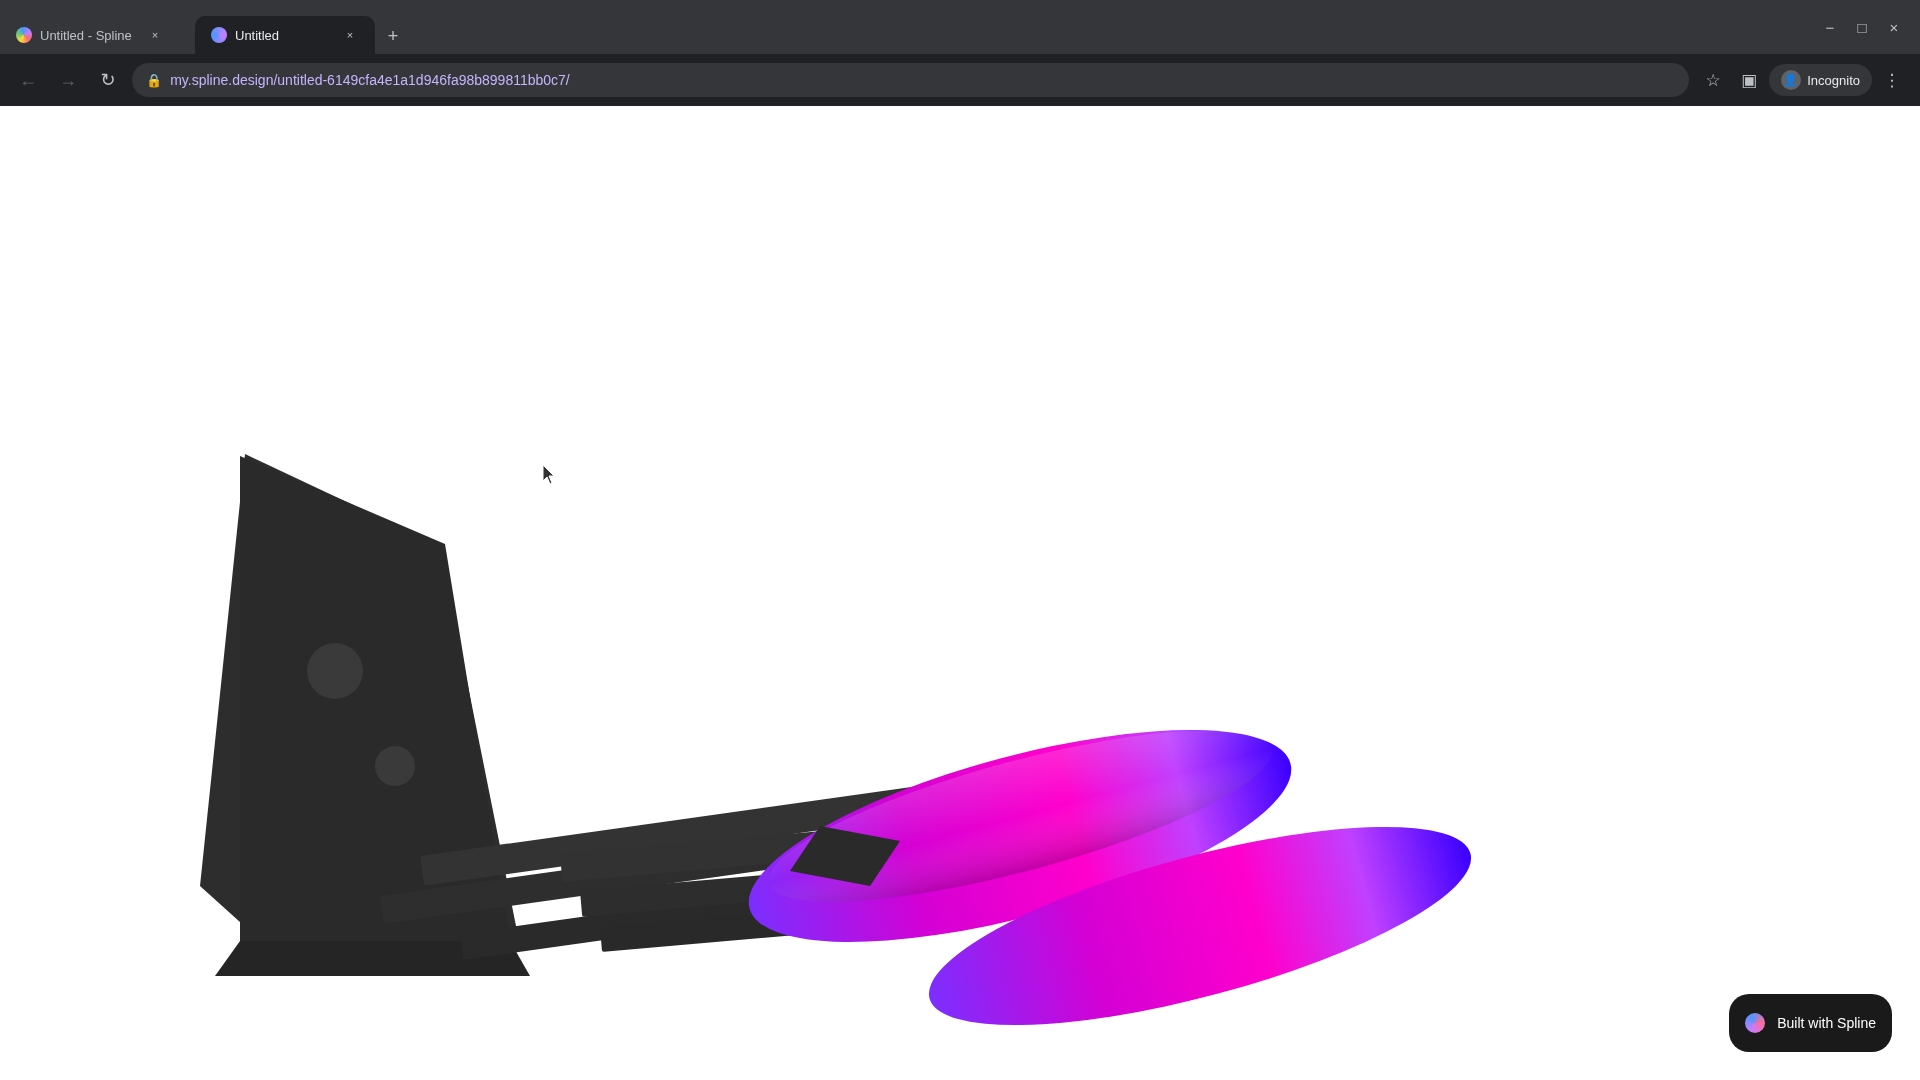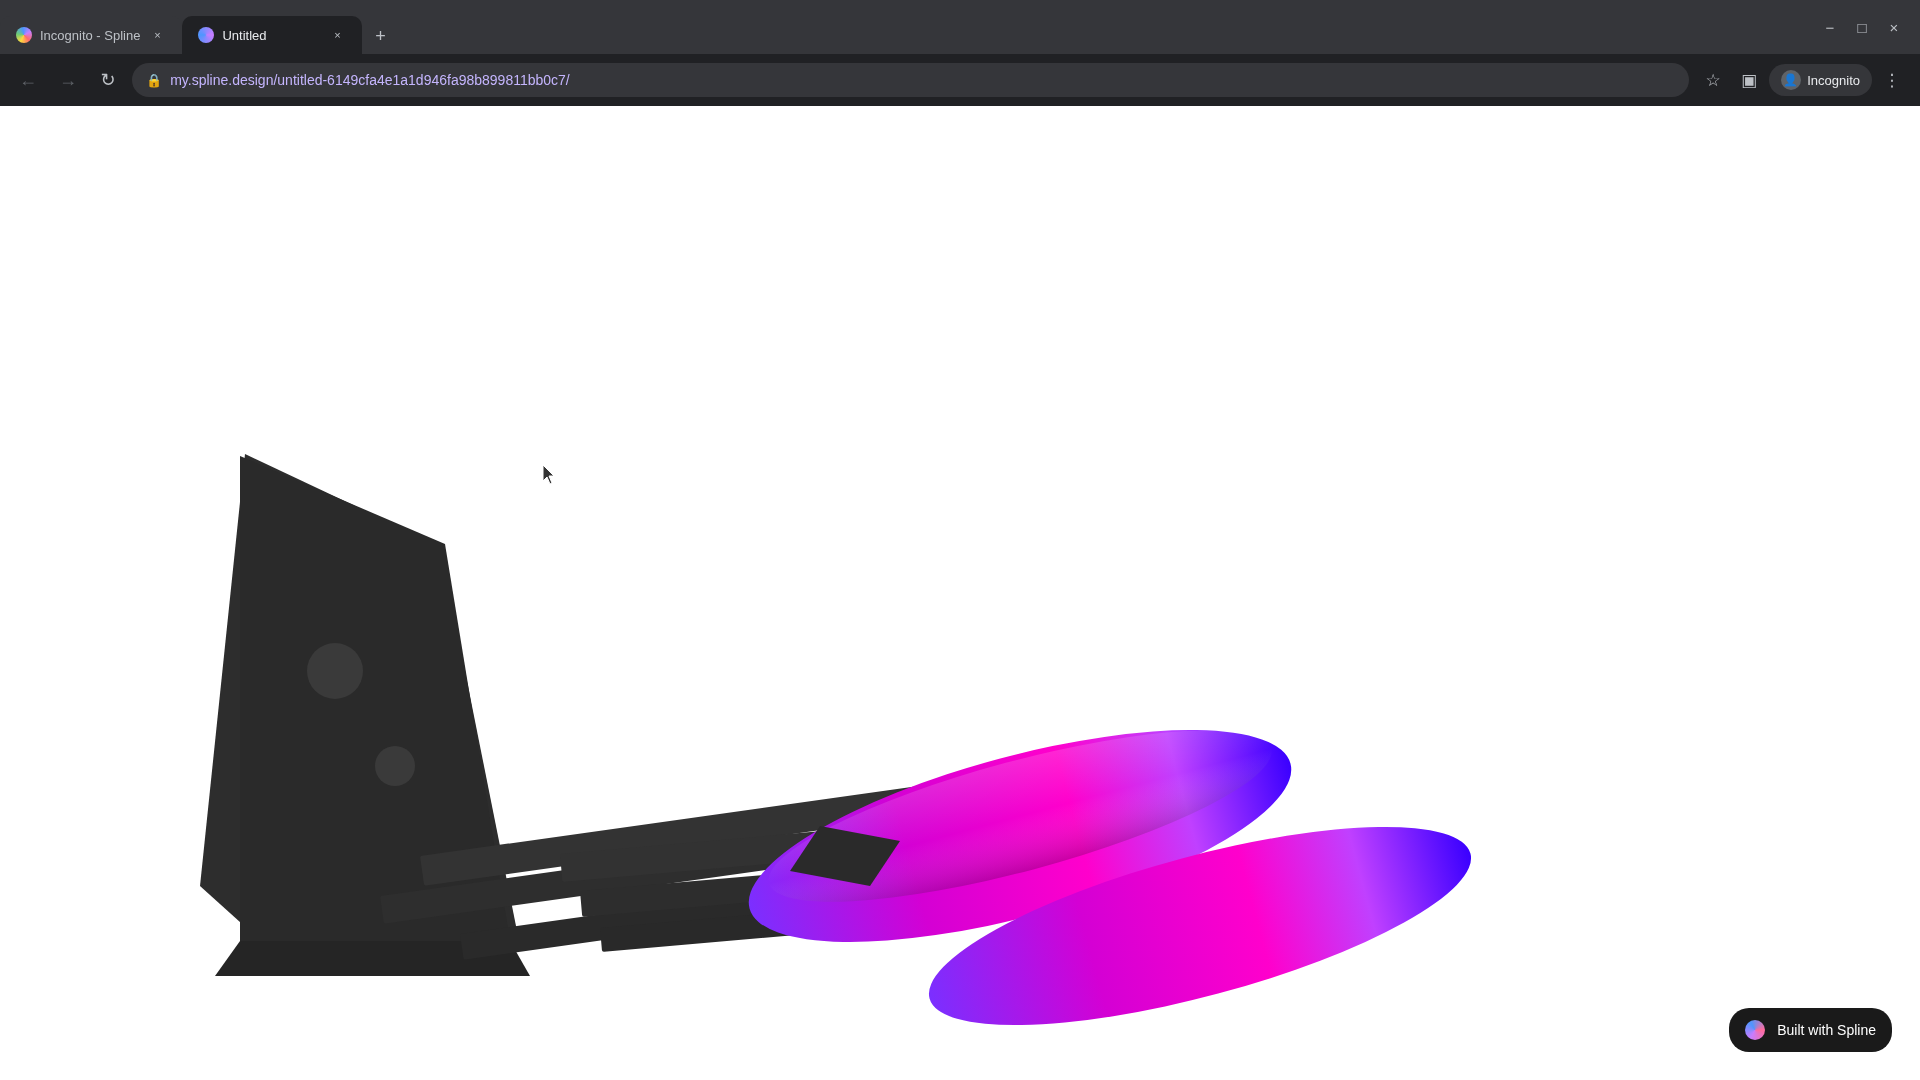--- a/index.html
+++ b/index.html
@@ -31,20 +31,21 @@
       max-width: 240px;
       cursor: pointer;
     }
     .tab.inactive {
       background: #35363a;
       color: #bdc1c6;
     }
     .tab.active {
       background: #202124;
       color: #e8eaed;
+      margin-left: 15px;
     }
     .tab-favicon {
       width: 16px;
       height: 16px;
       border-radius: 50%;
       flex-shrink: 0;
     }
     .tab-favicon-spline {
       background: conic-gradient(from 135deg, #ff6b6b, #ffd93d, #6bcb77, #4d96ff, #c77dff, #ff6b6b);
     }
@@ -194,21 +195,21 @@
     .spline-badge {
       position: absolute;
       bottom: 28px;
       right: 28px;
       background: #1a1a1a;
       color: #fff;
       border-radius: 20px;
       display: flex;
       align-items: center;
       gap: 12px;
-      padding: 12px 16px;
+      padding: 19px 16px;
       font-size: 14px;
       font-weight: 500;
       cursor: pointer;
       z-index: 10;
     }
     .spline-badge-icon {
       width: 20px;
       height: 20px;
       border-radius: 50%;
       background: conic-gradient(from 90deg, #ff6b9d, #c77dff, #4d96ff, #ff6b9d);
@@ -228,21 +229,21 @@
   </style>
 </head>
 <body>
 
 <div class="browser-frame">
 
   <div class="tab-bar">
 
     <div class="tab inactive">
       <div class="tab-favicon tab-favicon-spline"></div>
-      <span class="tab-title">Incognito - Spline</span>
+      <span class="tab-title">Untitled - Spline</span>
       <div class="tab-close">×</div>
     </div>
 
     <div class="tab active">
       <div class="tab-favicon tab-favicon-untitled"></div>
       <span class="tab-title">Untitled</span>
       <div class="tab-close">×</div>
     </div>
 
     <div class="tab-add-btn">+</div>

